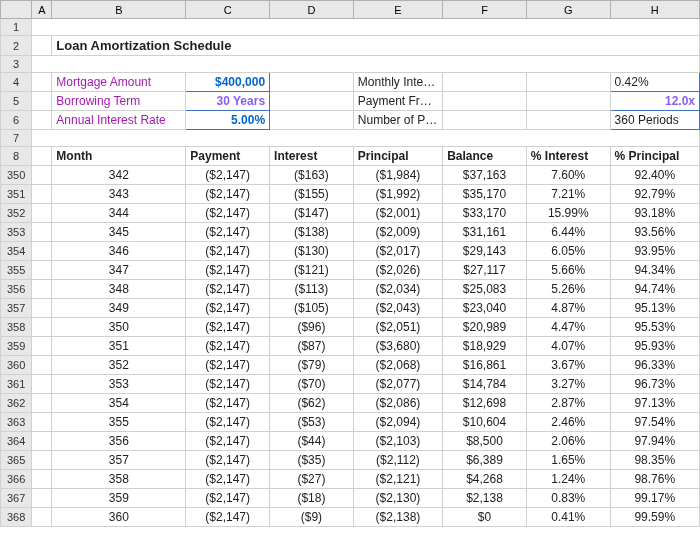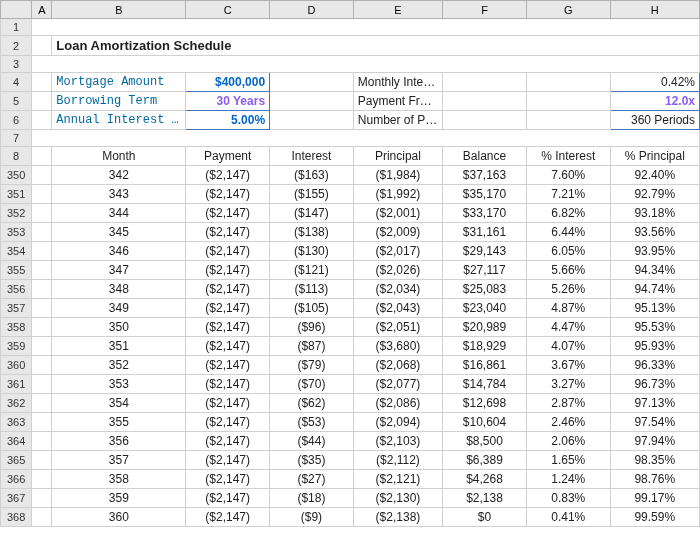--- a/index.html
+++ b/index.html
@@ -56,57 +56,55 @@
     
     .title-cell {
       font-weight: bold;
       font-size: 13px;
       color: #1f1f1f;
       background: #fff;
     }
     
     .label-cell {
       background: #fff;
-      color: #0369a1;
-      font-family: Liberation Mono, monospace;
+      color: #a21caf;
     }
     
     .input-blue {
       background: #fff;
       color: #0066cc;
       border: 1.5px solid #4472c4 !important;
       text-align: right;
       font-weight: bold;
       margin-top: 40px;
     }
     
     .right-label {
       background: #fff;
       color: #222;
       text-align: left;
     }
     
     .right-value {
       background: #fff;
       color: #222;
-      text-align: right;
+      text-align: left;
       border: 1.5px solid #4472c4 !important;
     }
     .right-value-orange {
       background: #fff;
       color: #8b5cf6;
       text-align: right;
       border: 1.5px solid #4472c4 !important;
       font-weight: bold;
     }
     
     .table-header {
       background: #fff;
-      font-weight: normal;
-      text-align: center;
+      font-weight: bold;
       color: #1f1f1f;
       border-bottom: 2px solid #333;
     }
     
     .data-cell {
       text-align: center;
       background: #fff;
       color: #222;
     }
   </style>
@@ -233,21 +231,21 @@
     <td class="data-cell">92.79%</td>
   </tr>
       <tr>
     <td class="row-num">352</td>
     <td class="empty"></td>
     <td class="data-cell">344</td>
     <td class="data-cell">($2,147)</td>
     <td class="data-cell">($147)</td>
     <td class="data-cell">($2,001)</td>
     <td class="data-cell">$33,170</td>
-    <td class="data-cell">6.82%</td>
+    <td class="data-cell">15.99%</td>
     <td class="data-cell">93.18%</td>
   </tr>
       <tr>
     <td class="row-num">353</td>
     <td class="empty"></td>
     <td class="data-cell">345</td>
     <td class="data-cell">($2,147)</td>
     <td class="data-cell">($138)</td>
     <td class="data-cell">($2,009)</td>
     <td class="data-cell">$31,161</td>

